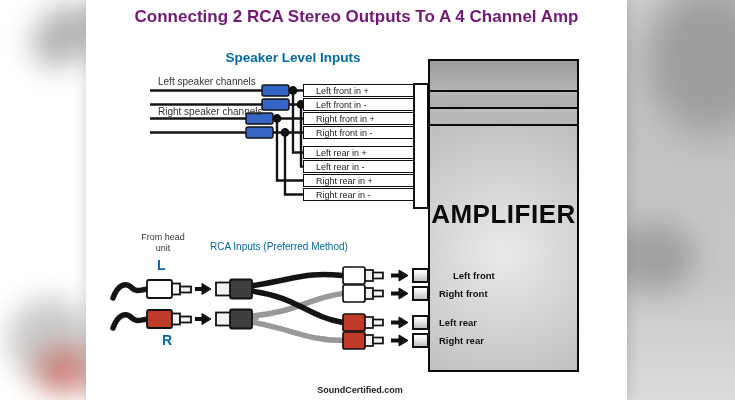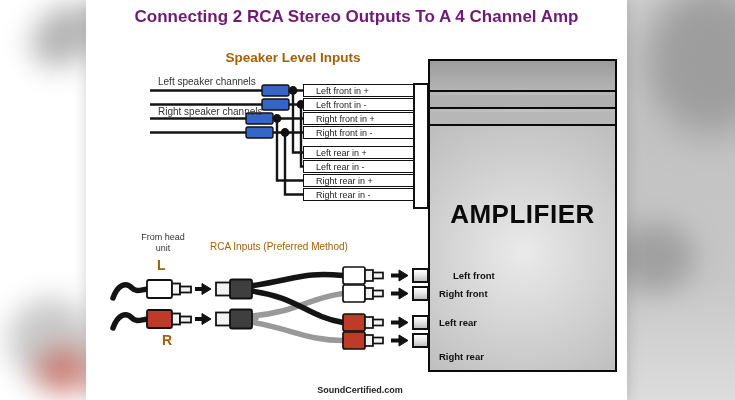--- a/index.html
+++ b/index.html
@@ -12,42 +12,42 @@
   .bg-right-band{
     position:absolute;left:627px;top:0;width:108px;height:400px;
     background:linear-gradient(180deg,#cfcfcf 0%,#c3c3c3 35%,#c7c7c7 70%,#dcdcdc 100%);
   }
   
   .panel{
     position:absolute;left:86px;top:0;width:541px;height:400px;background:#ffffff;
     box-shadow:0 0 14px rgba(0,0,0,.18);
   }
   .diagram-svg{position:absolute;left:0;top:0;width:735px;height:400px;}
-  .txt{position:absolute;color:#a16207;white-space:nowrap;}
+  .txt{position:absolute;color:#0369a1;white-space:nowrap;}
   .title{left:86px;top:7px;width:541px;text-align:center;font-size:17px;font-weight:bold;color:#701a75;}
   .h-speaker{left:193px;top:50px;width:200px;text-align:center;font-size:13.5px;font-weight:bold;}
   .h-rca{left:210px;top:241px;font-size:10px;font-weight:normal;}
   .lbl-channels{font-size:10px;color:#333;}
   .lbl-head-unit{left:138px;top:232px;width:50px;text-align:center;font-size:9px;color:#333;white-space:normal;line-height:1.25;}
   .lbl-L{left:157px;top:257px;font-size:14px;font-weight:bold;}
   .lbl-R{left:162px;top:332px;font-size:14px;font-weight:bold;}
   .footer{left:280px;top:385px;width:160px;text-align:center;font-size:9px;font-weight:bold;color:#222;}
   
   .wbox{
     position:absolute;left:303px;width:112px;height:13px;box-sizing:border-box;
     background:#fff;border:1.6px solid #111;display:flex;align-items:center;
     padding-left:12px;font-size:9px;color:#222;white-space:nowrap;
   }
   .strip{
     position:absolute;left:413px;top:83px;width:16px;height:126px;box-sizing:border-box;
     background:#fff;border:2px solid #111;
   }
   
   .amp{
-    position:absolute;left:428px;top:59px;width:189px;height:313px;box-sizing:border-box;
+    position:absolute;left:428px;top:59px;width:151px;height:313px;box-sizing:border-box;
     border:2.5px solid #0a0a0a;
     background:radial-gradient(circle at 50% 62%,#eaeaea 0%,#c8c8c8 55%,#adadad 100%);
   }
   .amp-band{position:absolute;left:0;width:100%;box-sizing:border-box;border-bottom:2.5px solid #0a0a0a;}
   .band1{top:0;height:31px;background:linear-gradient(180deg,#9b9b9b,#b4b4b4);}
   .band2{top:33.5px;height:14px;background:#b0b0b0;}
   .band3{top:50.5px;height:14px;background:#b7b7b7;}
   .amp-label{position:absolute;left:0;top:138px;width:100%;text-align:center;
     font-size:26px;font-weight:bold;letter-spacing:.5px;color:#0a0a0a;}
   .jack{
@@ -216,21 +216,21 @@
     <div class="amp-band band2"></div>
     <div class="amp-band band3"></div>
     <div class="amp-label">AMPLIFIER</div>
     <div class="jack" style="left:-18px;top:206.5px;"></div>
     <div class="jack" style="left:-18px;top:224.5px;"></div>
     <div class="jack" style="left:-18px;top:253.5px;"></div>
     <div class="jack" style="left:-18px;top:271.5px;"></div>
     <div class="jack-lbl" style="left:9px;top:209px;margin-left:14px;">Left front</div>
     <div class="jack-lbl" style="left:9px;top:227px;">Right front</div>
     <div class="jack-lbl" style="left:9px;top:256px;">Left rear</div>
-    <div class="jack-lbl" style="left:9px;top:274px;margin-top:16px;">Right rear</div>
+    <div class="jack-lbl" style="left:9px;top:274px;">Right rear</div>
   </div>
 
   <div class="txt lbl-head-unit">From head unit</div>
   <div class="txt h-rca">RCA Inputs (Preferred Method)</div>
   <div class="txt lbl-L">L</div>
   <div class="txt lbl-R">R</div>
 
   <div class="txt footer">SoundCertified.com</div>
 </div>
 

